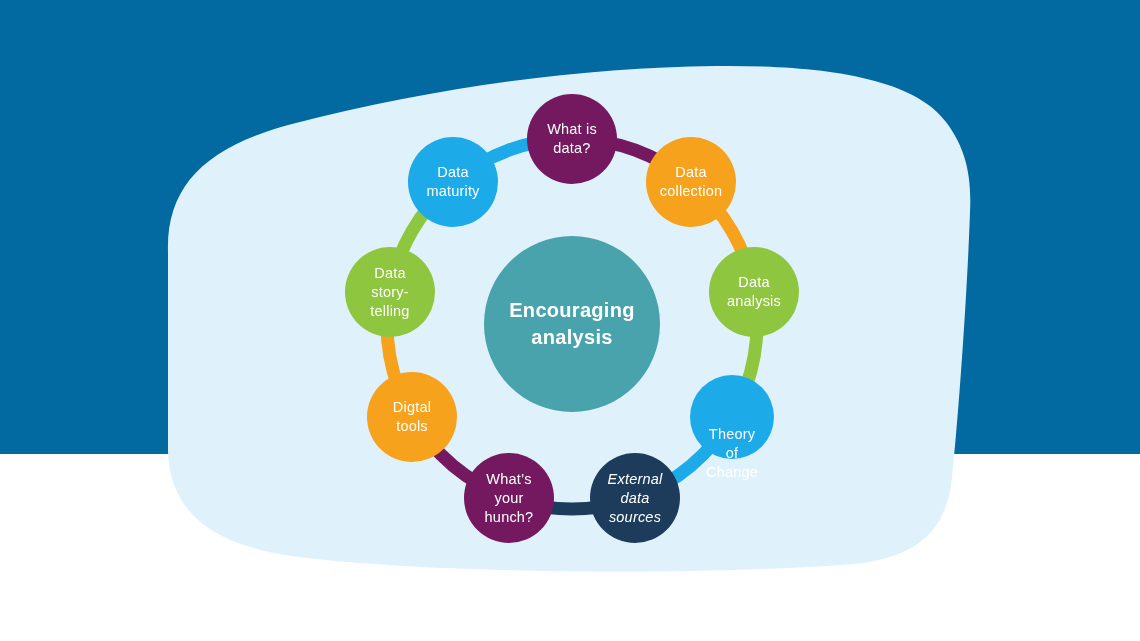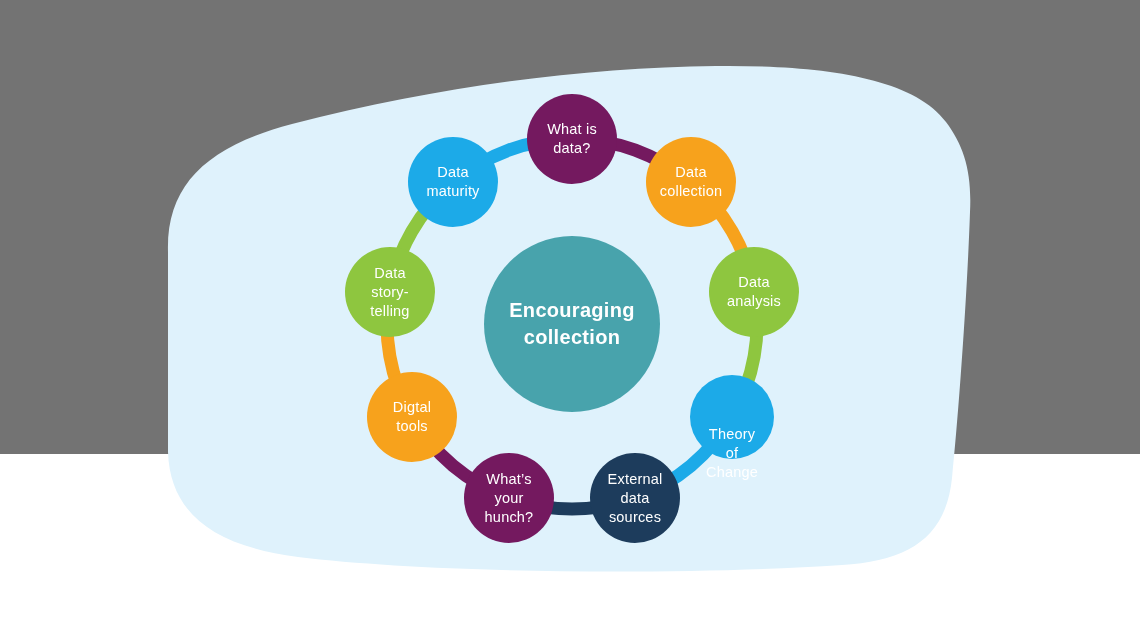--- a/index.html
+++ b/index.html
@@ -2,21 +2,21 @@
 <html><head>
 <meta charset="utf-8">
 <style>
   * { margin: 0; padding: 0; box-sizing: border-box; }
   html, body { width: 1140px; height: 641px; background: #ffffff; overflow: hidden; }
   body { font-family: "Liberation Sans", sans-serif; }
   .canvas {
     position: relative;
     width: 1140px;
     height: 454px;
-    background: #737373;
+    background: #0369a1;
   }
   .diagram-svg {
     position: absolute;
     left: 0; top: 0;
     width: 1140px; height: 641px;
   }
   .node-label {
     position: absolute;
     width: 110px;
     transform: translate(-50%, -50%);
@@ -41,21 +41,21 @@
     line-height: 1.35;
     letter-spacing: 0.3px;
     white-space: pre-line;
     pointer-events: none;
   }
   
   .pos-0 { left: 572px; top: 139px; }
   .pos-1 { left: 691px; top: 182px; }
   .pos-2 { left: 754px; top: 292px; }
   .pos-3 { left: 732px; top: 417px; margin-top: 36px; }
-  .pos-4 { left: 635px; top: 498px; }
+  .pos-4 { left: 635px; top: 498px; font-style: italic; }
   .pos-5 { left: 509px; top: 498px; }
   .pos-6 { left: 412px; top: 417px; }
   .pos-7 { left: 390px; top: 292px; }
   .pos-8 { left: 453px; top: 182px; }
 </style>
 </head>
 <body>
 
 <div class="canvas">
 
@@ -114,15 +114,15 @@
 hunch?</div>
   <div class="node-label pos-6">Digtal
 tools</div>
   <div class="node-label pos-7">Data
 story-
 telling</div>
   <div class="node-label pos-8">Data
 maturity</div>
 
   <div class="center-label">Encouraging
-collection</div>
+analysis</div>
 
 </div>
 
 </body></html>

